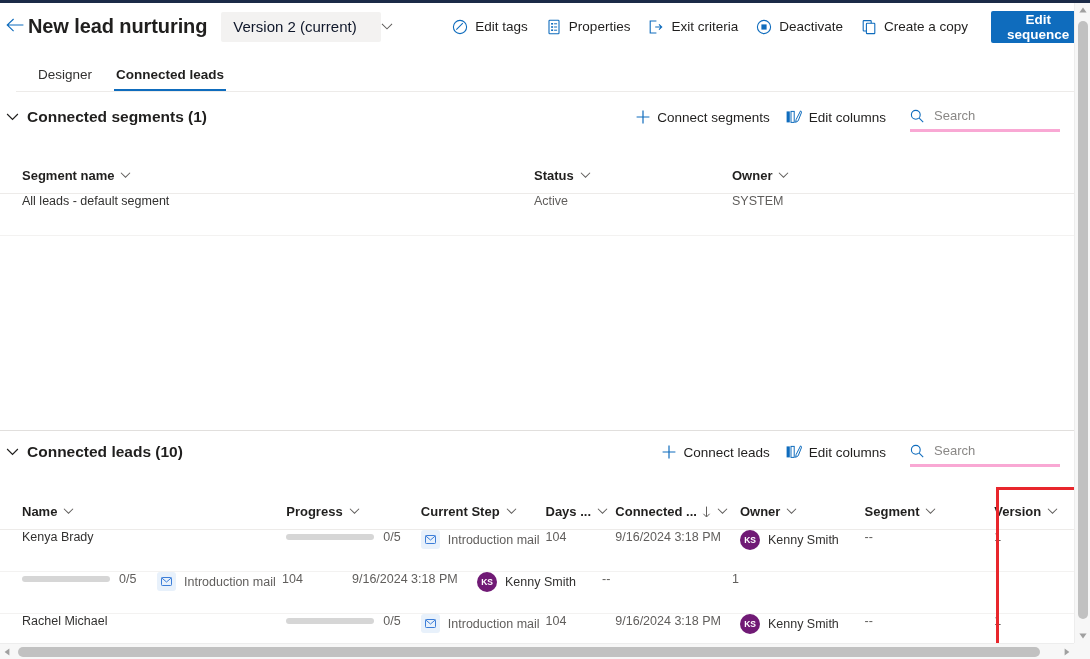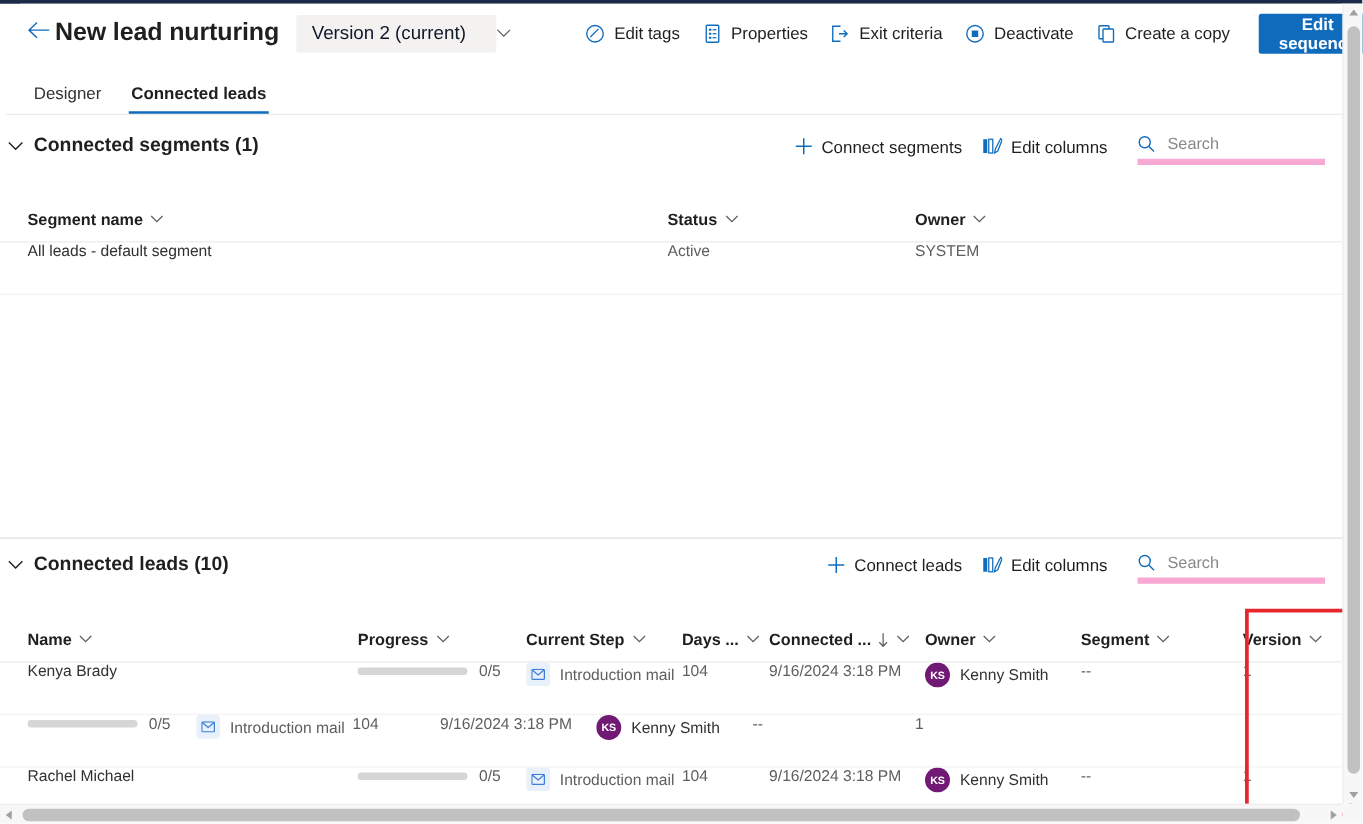--- a/index.html
+++ b/index.html
@@ -19,21 +19,21 @@
 
   
   .top-strip {
     position: absolute; top: 0; left: 0;
     width: 1090px; height: 3px;
     background: #1b2a47;
   }
 
   
   .command-bar {
-    position: absolute; top: 3px; left: 16px;
+    position: absolute; top: 3px; left: 0;
     width: 1074px; height: 47px;
     background: #ffffff;
     display: flex; align-items: center;
   }
   .back-btn {
     width: 40px; height: 40px;
     margin-left: 6px;
     display: flex; align-items: center; justify-content: center;
     cursor: pointer; border-radius: 2px;
   }
@@ -92,21 +92,21 @@
     border-radius: 2px;
     padding: 0 16px;
     margin-left: 14px;
     cursor: pointer;
     font-family: "Liberation Sans", sans-serif;
     display: flex; align-items: center;
   }
 
   
   .tab-bar {
-    position: absolute; top: 50px; left: 5px;
+    position: absolute; top: 50px; left: 16px;
     width: 1074px; height: 42px;
     background: #ffffff;
     display: flex; align-items: flex-end;
     padding-left: 10px;
     border-bottom: 1px solid #edebe9;
   }
   .tab {
     position: relative;
     padding: 0 12px 9px 12px;
     font-size: 13.5px;
@@ -149,21 +149,21 @@
     cursor: pointer; border-radius: 2px;
     white-space: nowrap;
   }
   .sec-tool .st-ico { display: flex; align-items: center; margin-right: 7px; }
   .sec-tool .st-lbl { font-size: 13.5px; color: #201f1e; }
 
   .search-box {
     display: flex; align-items: center;
     width: 150px; height: 30px;
     margin-left: 16px;
-    border-bottom: 5px solid #f9a8d4;
+    border-bottom: 3px solid #f9a8d4;
   }
   .search-box .sb-ico { display:flex; align-items:center; margin-right: 8px; color: #0f6cbd;}
   .search-box input {
     border: none; outline: none; background: transparent;
     font-size: 13px; color: #323130;
     font-family: "Liberation Sans", sans-serif;
     width: 110px;
   }
   .search-box input::placeholder { color: #8a8886; }
 

